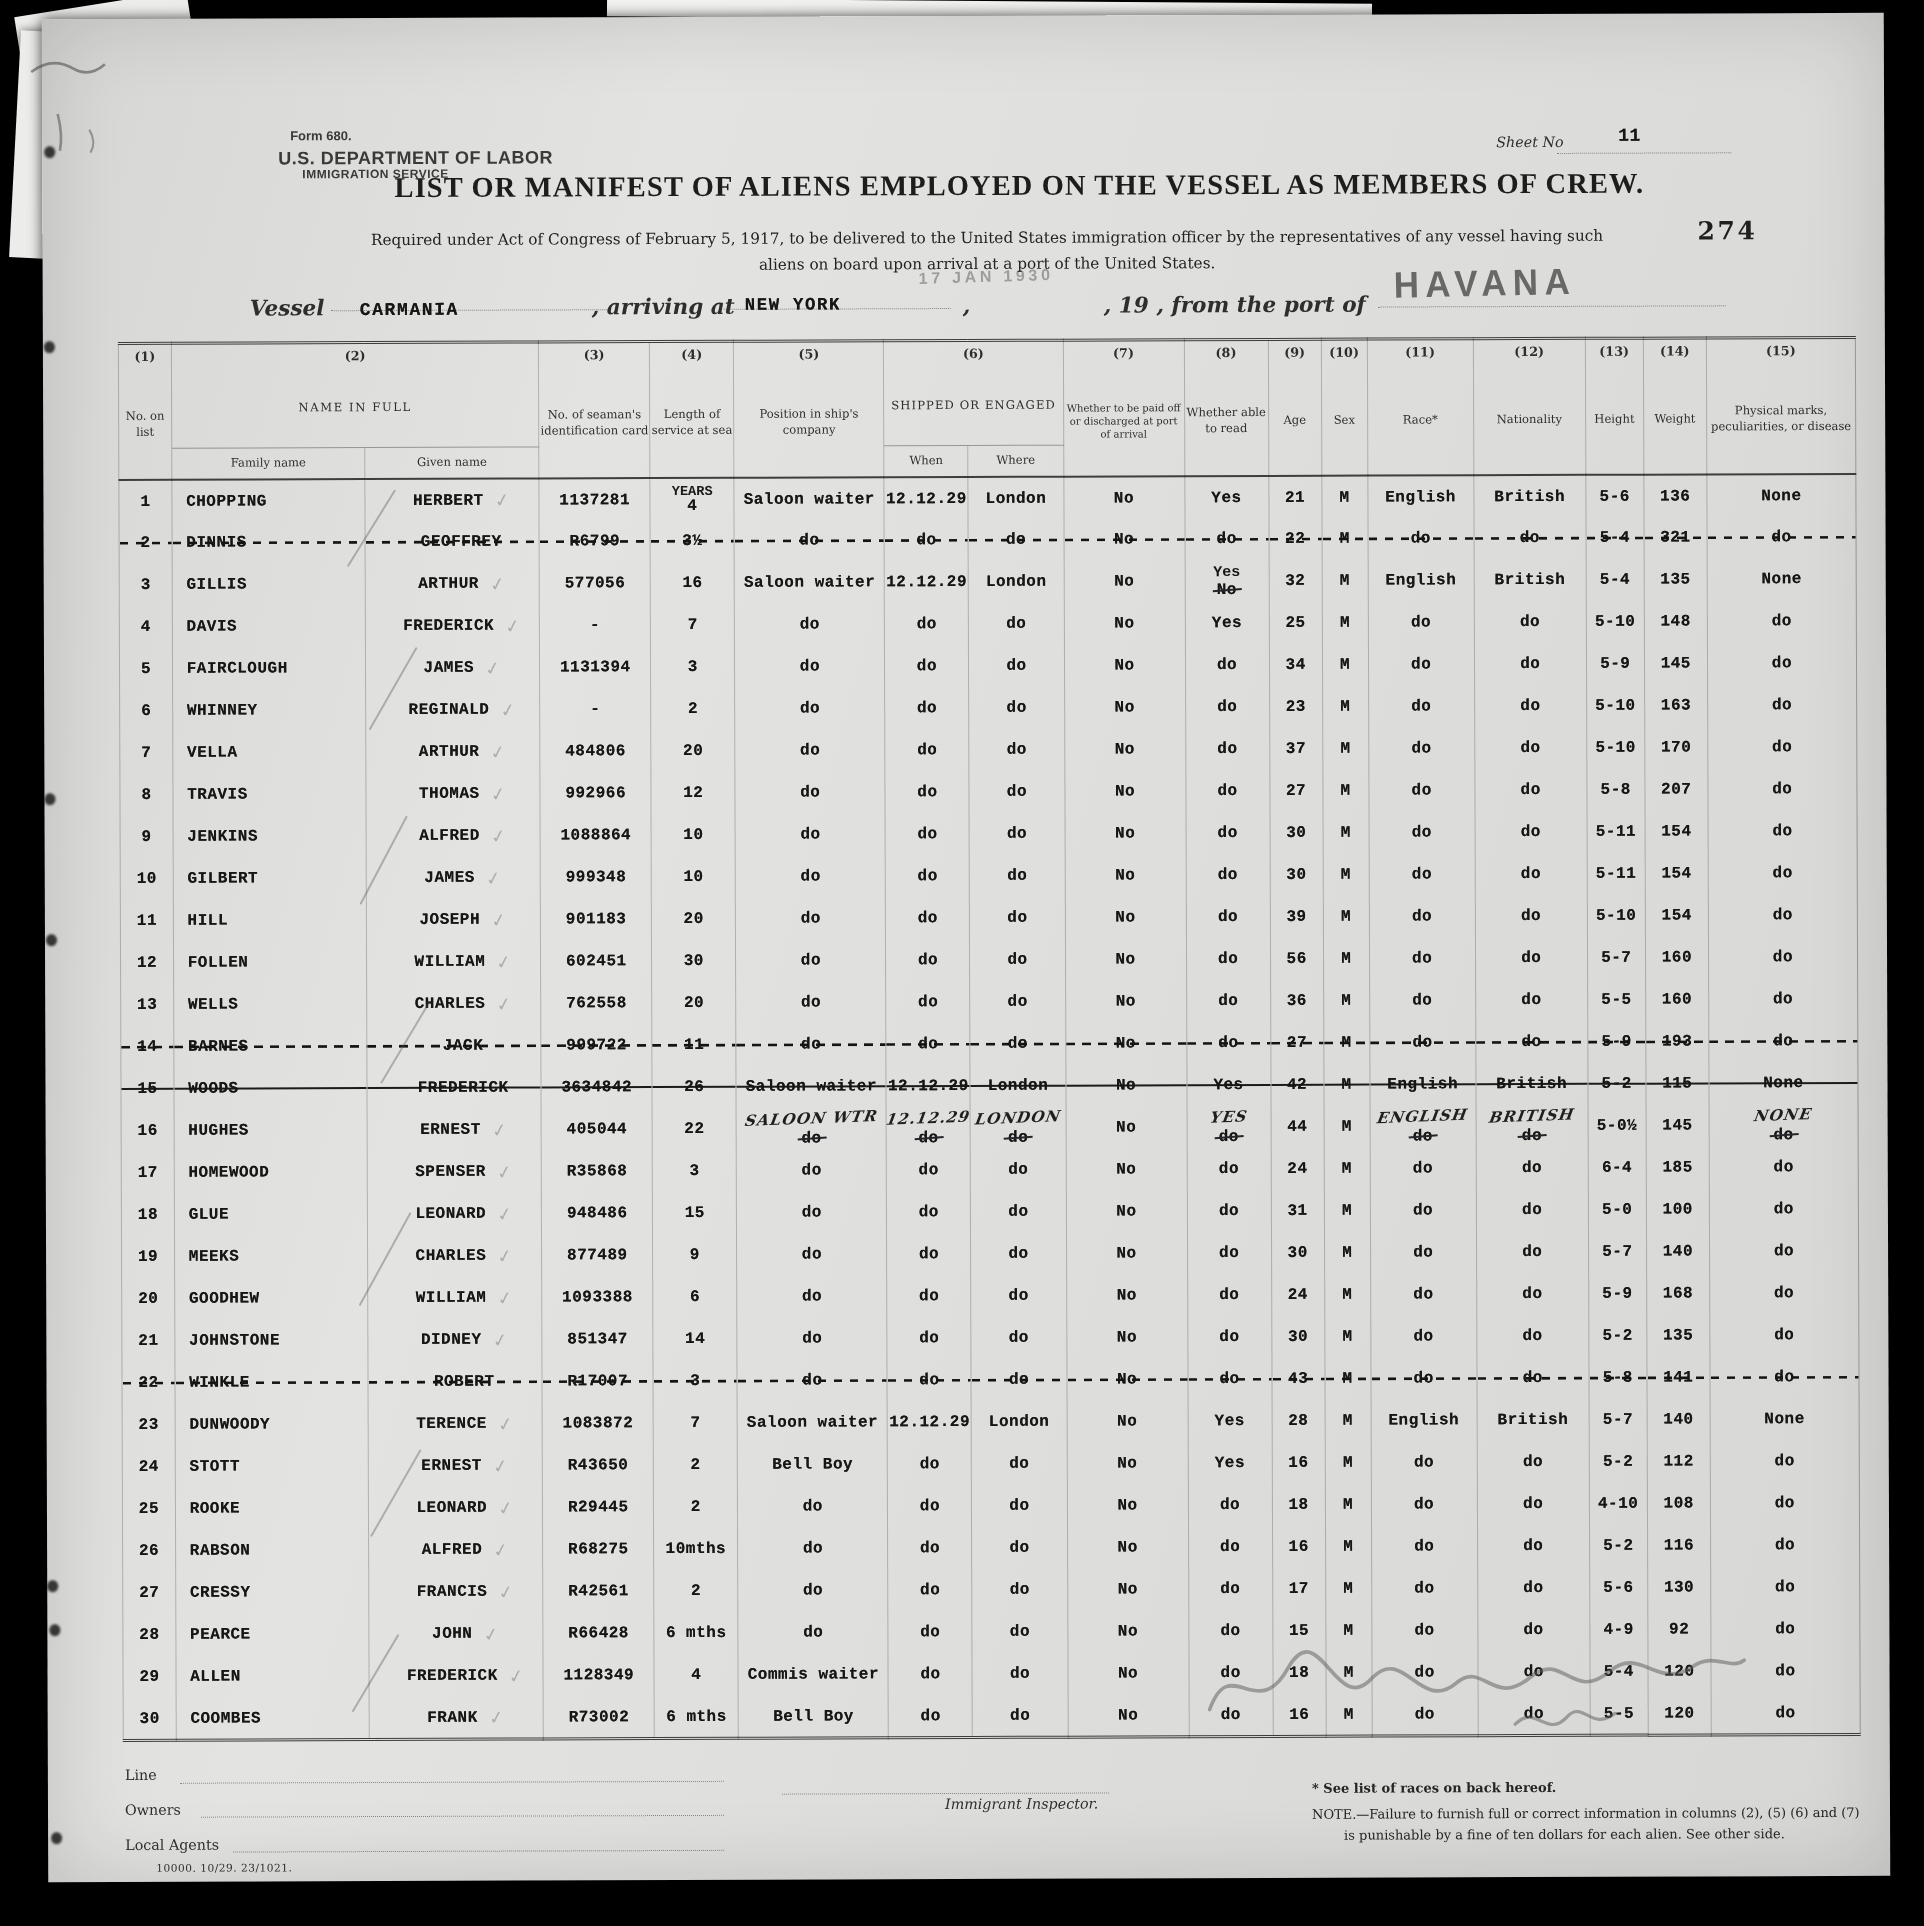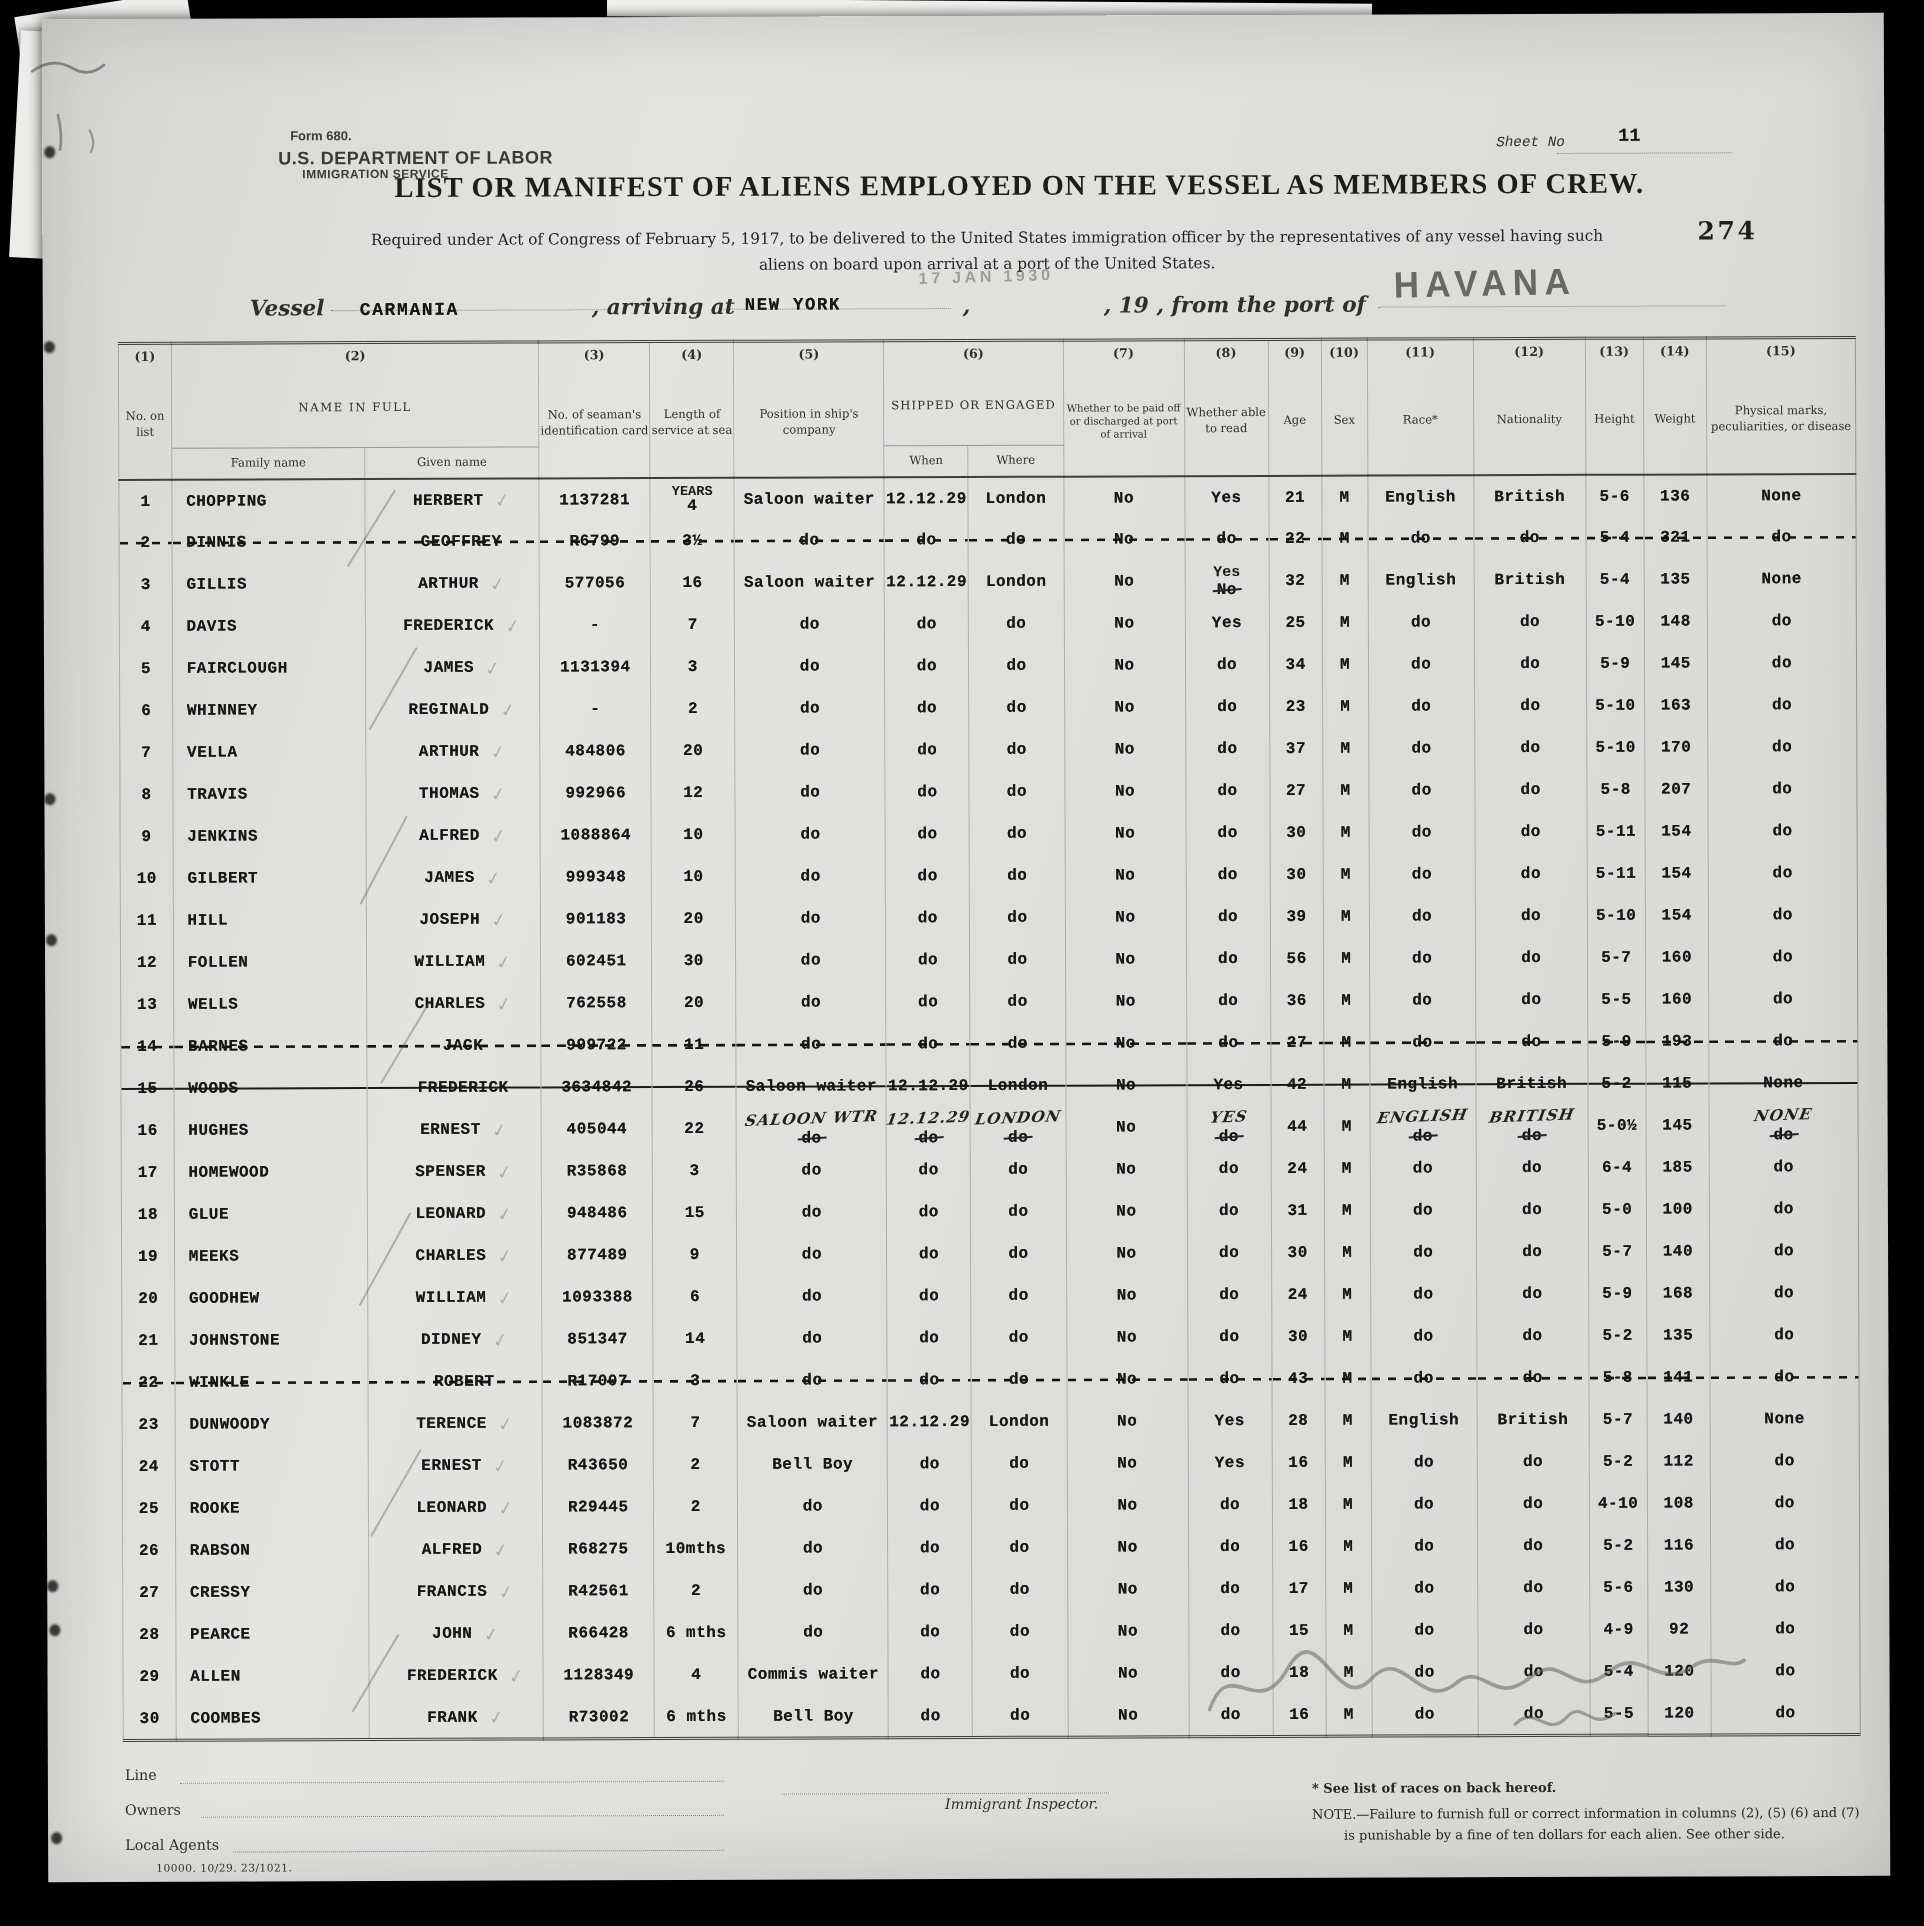--- a/index.html
+++ b/index.html
@@ -78,21 +78,21 @@
   <svg class="abs" style="left:-16px;top:21px;" width="179" height="116" viewBox="0 0 340 220">
     <path d="M10,60 q40,-30 80,-6 q30,18 60,-8" fill="none" stroke="rgba(70,70,68,.55)" stroke-width="5"></path>
     <path d="M60,140 q10,40 4,70" fill="none" stroke="rgba(70,70,68,.5)" stroke-width="5"></path>
     <path d="M120,170 q14,24 2,44" fill="none" stroke="rgba(70,70,68,.45)" stroke-width="4"></path>
   </svg>
 
   <div class="abs small-caps-head" style="left:248px;top:110px;font-size:13px;">Form 680.</div>
   <div class="abs small-caps-head" style="left:236px;top:130px;font-size:18px;letter-spacing:0.5px;">U.S. DEPARTMENT OF LABOR</div>
   <div class="abs small-caps-head" style="left:260px;top:149px;font-size:12px;letter-spacing:0.5px;">IMMIGRATION SERVICE</div>
 
-  <div class="abs printed italic" style="left:1454px;top:120px;font-size:14.3px;font-family:Liberation Mono, monospace;">Sheet No</div>
+  <div class="abs printed italic" style="left:1454px;top:120px;font-size:14.3px;">Sheet No</div>
   <div class="abs typed" style="left:1576px;top:112px;font-size:18px;">11</div>
   <span class="abs dotline" style="left:1515px;top:131px;width:174px;"></span>
 
   <div class="abs title" style="left:201px;top:154px;width:1552px;">LIST OR MANIFEST OF ALIENS EMPLOYED ON THE VESSEL AS MEMBERS OF CREW.</div>
 
   <div class="abs subtitle" style="left:137px;top:213px;width:1615px;">Required under Act of Congress of February 5, 1917, to be delivered to the United States immigration officer by the representatives of any vessel having such</div>
   <div class="abs subtitle" style="left:137px;top:239px;width:1615px;">aliens on board upon arrival at a port of the United States.</div>
 
   <div class="abs" style="left:1655px;top:203px;font-size:25px;font-weight:700;letter-spacing:2.6px;color:#1f1f1d;">274</div>
 

